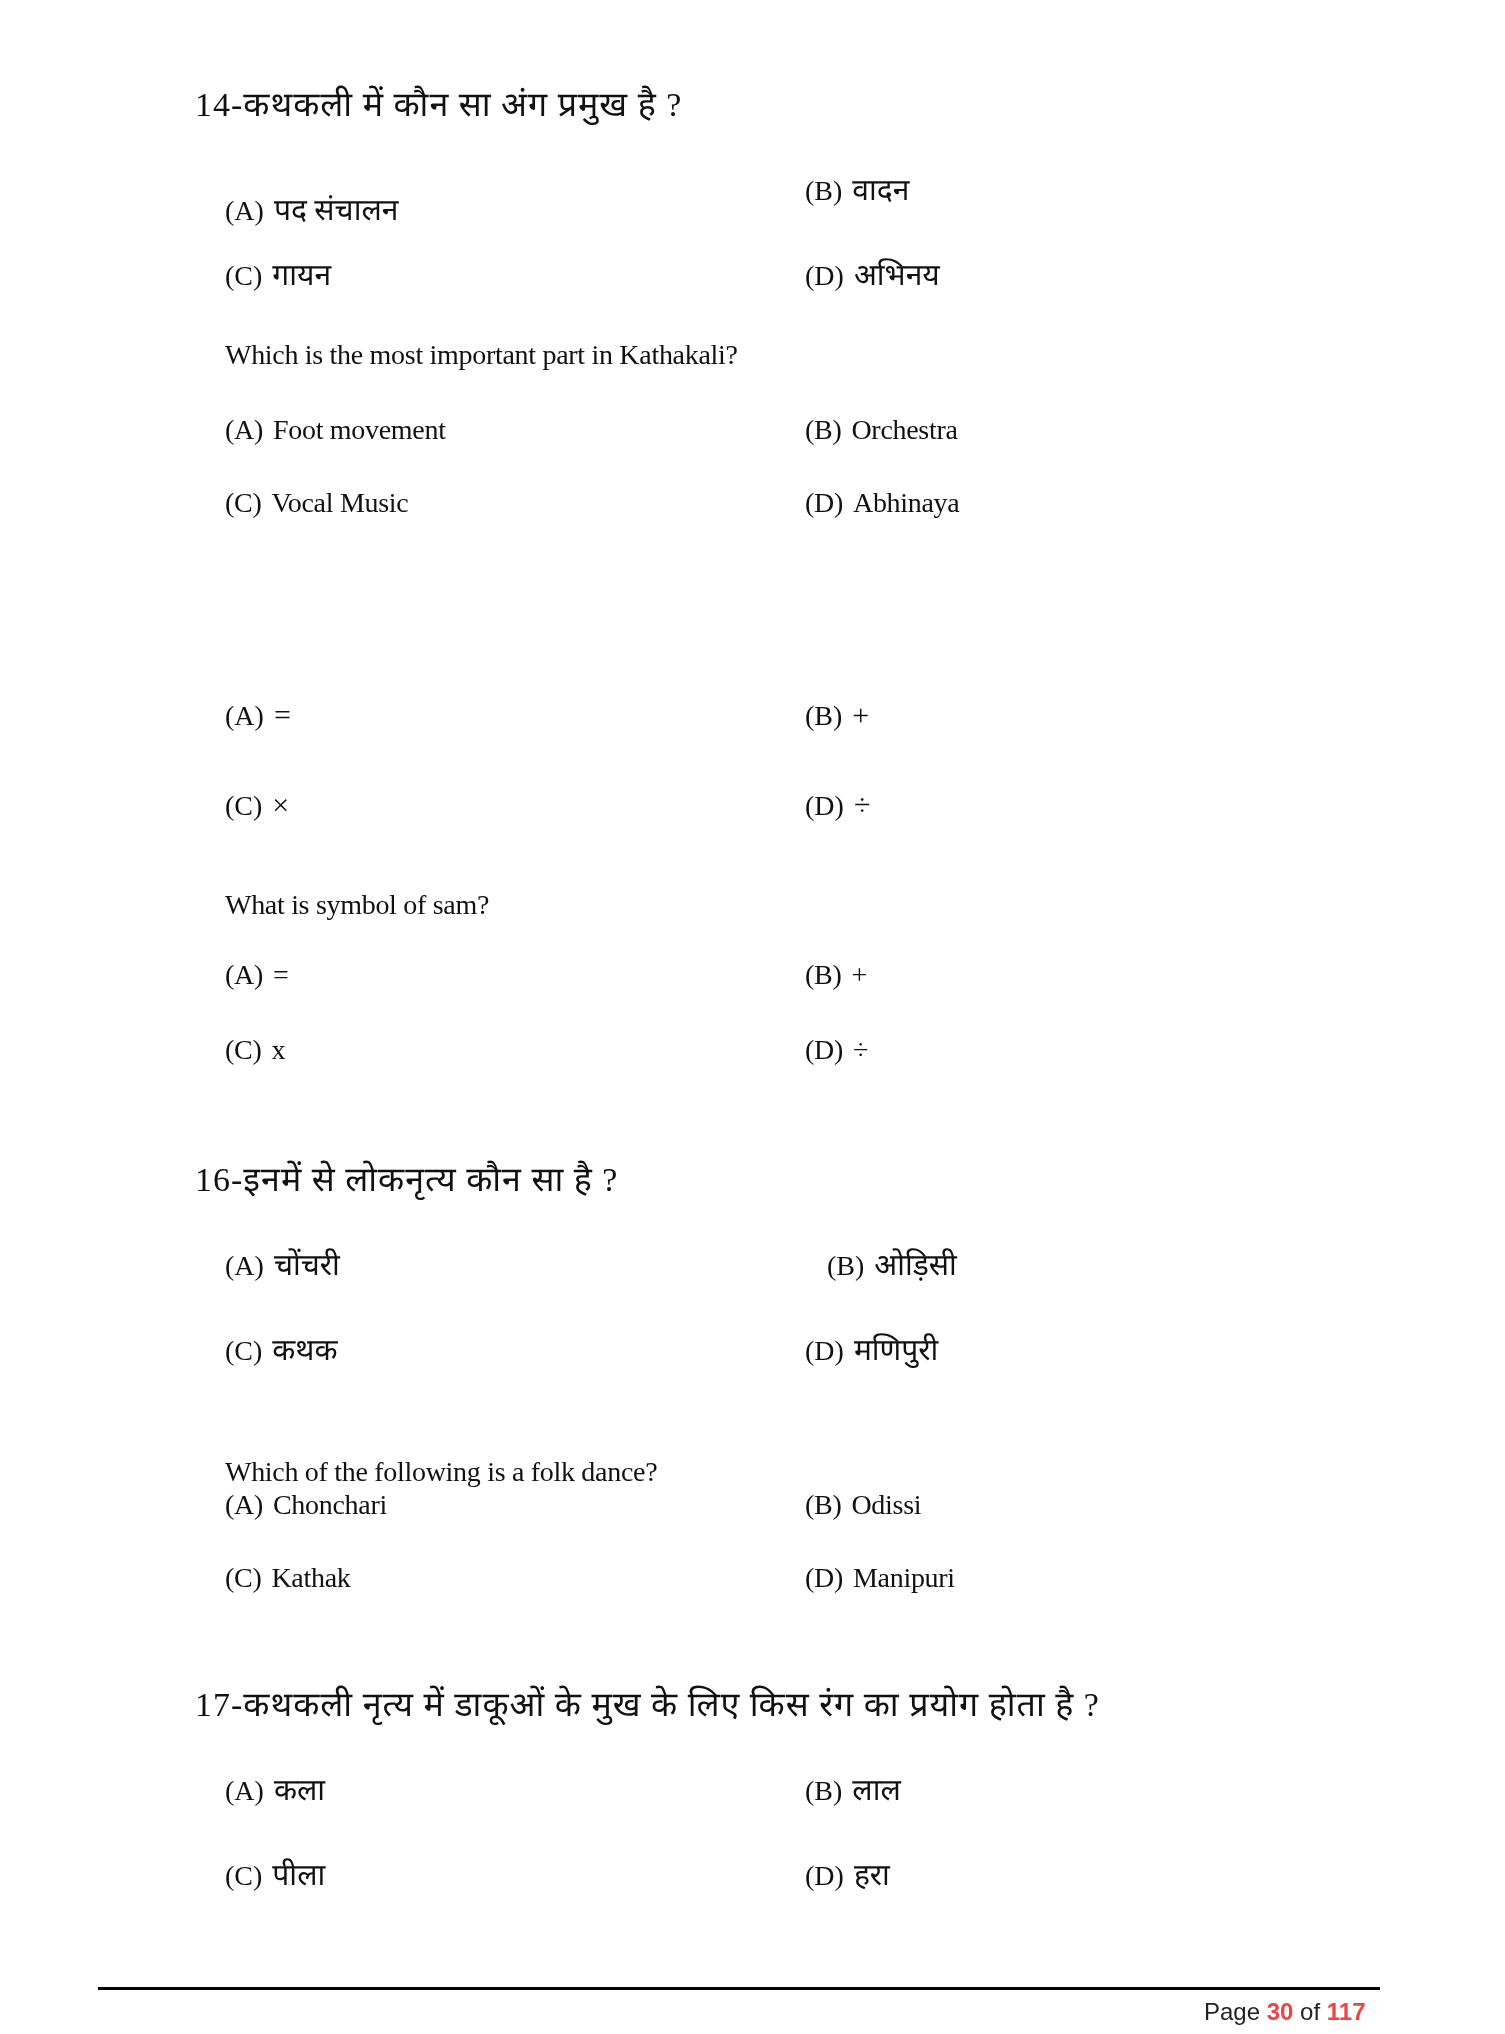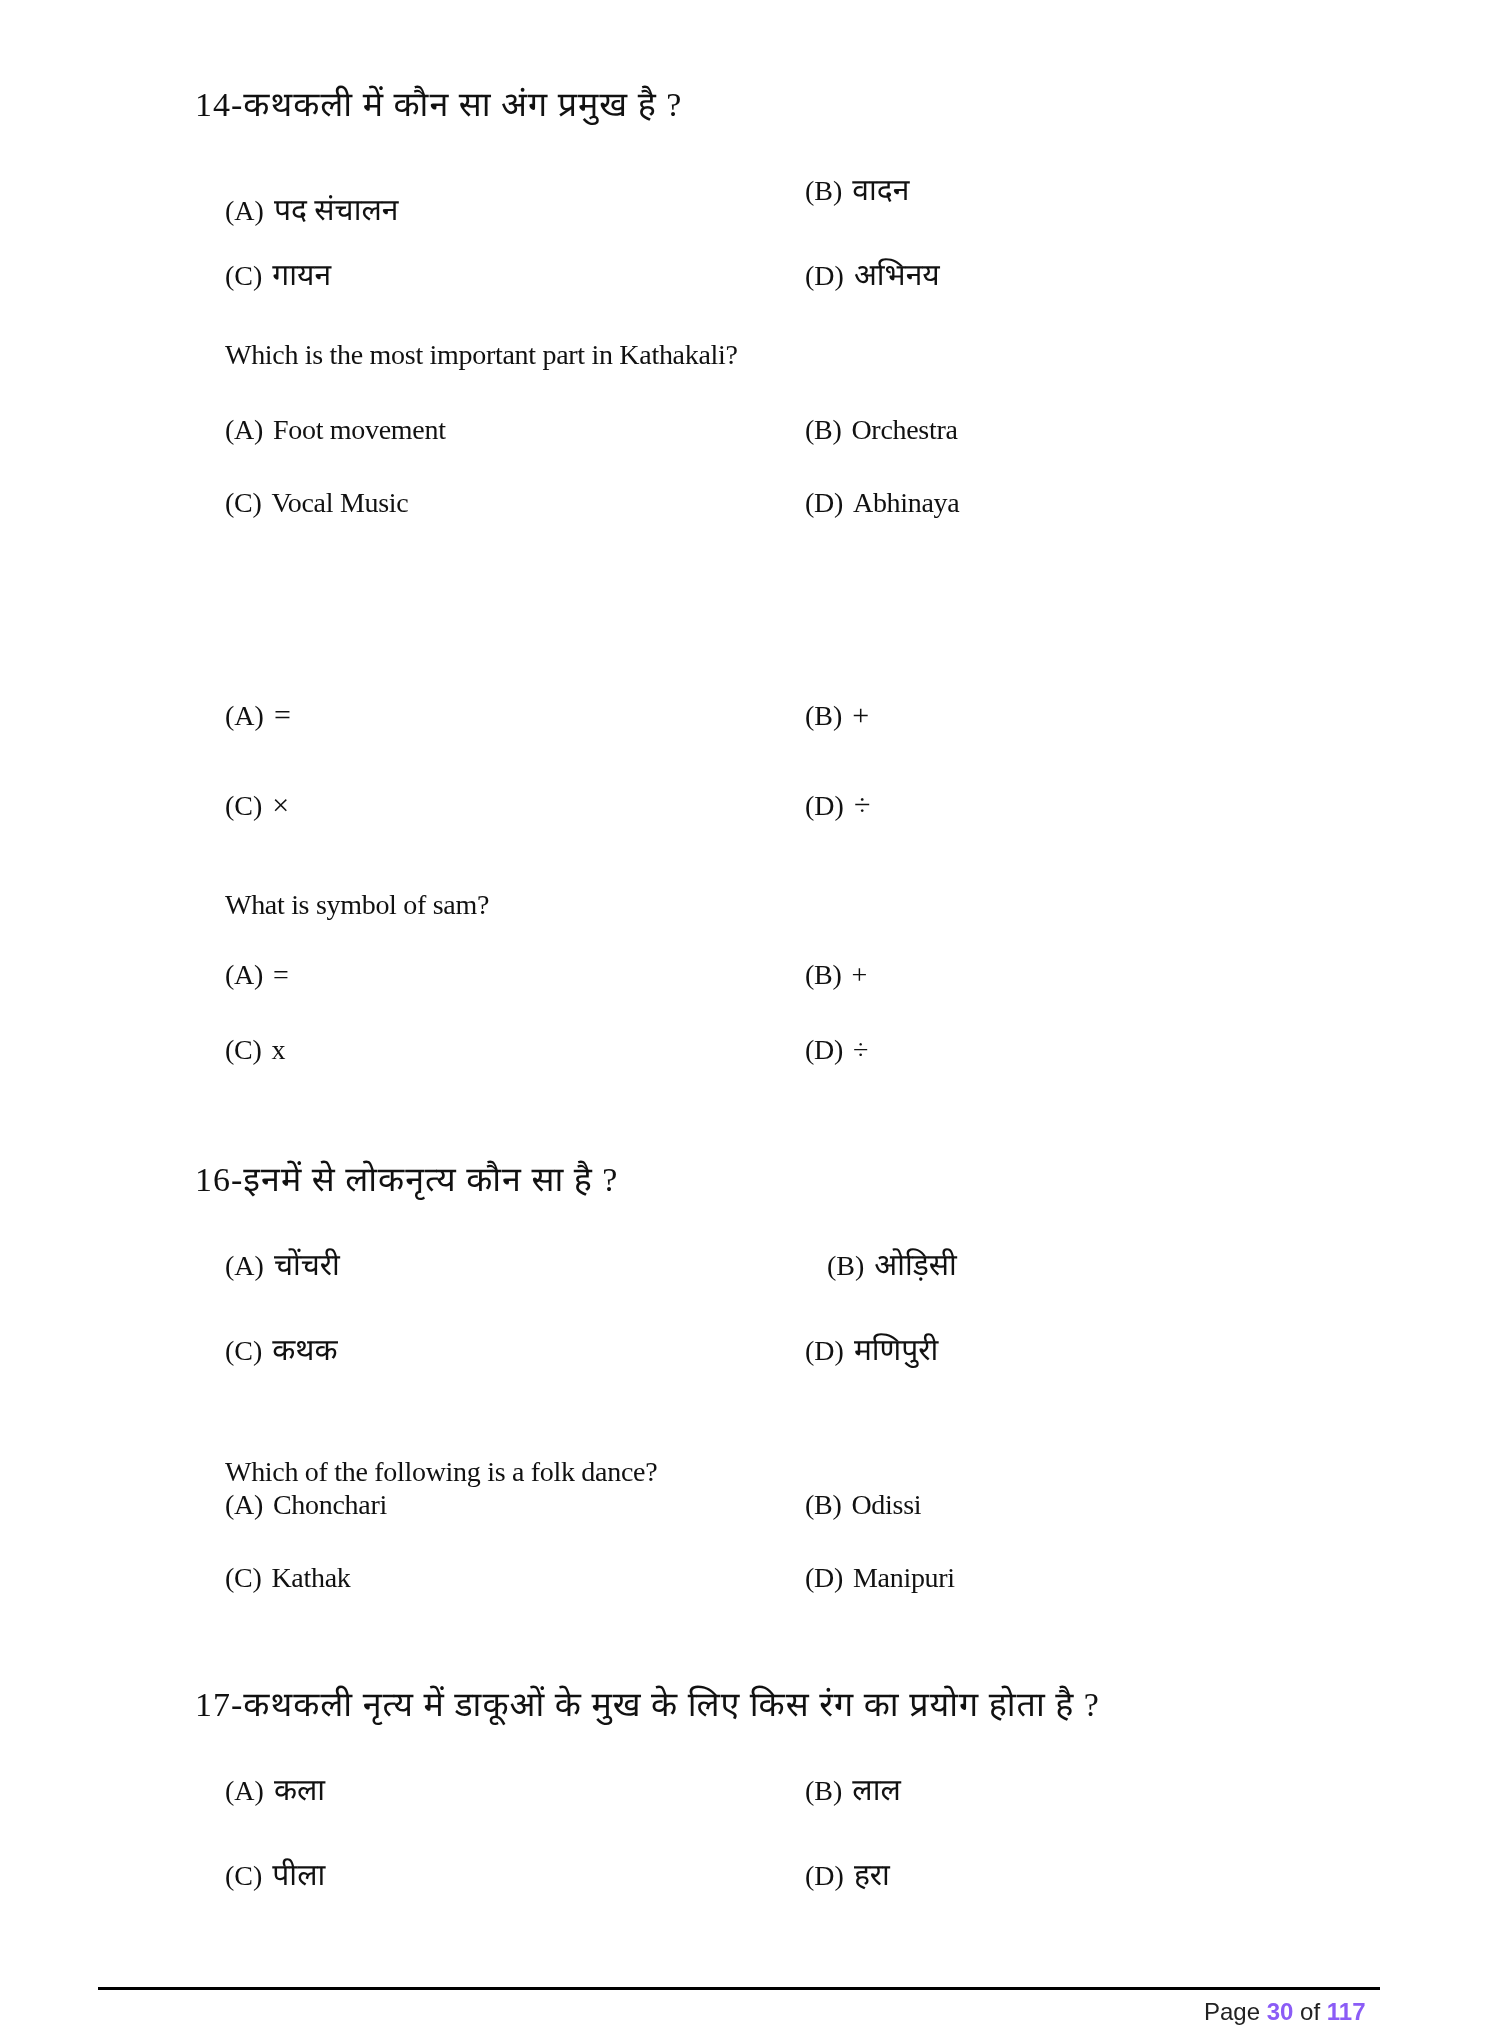--- a/index.html
+++ b/index.html
@@ -28,21 +28,21 @@
   .opt .lbl { margin-right: 10px; font-size: 28px; }
   .footer-rule {
     position: absolute; left: 98px; top: 1987px; width: 1282px; height: 3px;
     background: #000000;
   }
   .footer-page {
     position: absolute; left: 1204px; top: 1997px;
     font-family: "Liberation Sans", "DejaVu Sans", sans-serif;
     font-size: 24px; line-height: 30px; color: #222222; white-space: nowrap;
   }
-  .footer-page b { font-weight: bold; color: #8b5cf6; }
+  .footer-page b { font-weight: bold; color: #ef4444; }
 </style>
 </head>
 <body>
 
 <div class="page">
 
   <div class="q-title" style="top:85px;">
     <span>14-</span><span>कथकली में कौन सा अंग प्रमुख है ?</span>
   </div>
   <div class="opt left" style="top:172px;margin-top:20px;"><span class="lbl">(A)</span><span>पद संचालन</span></div>

